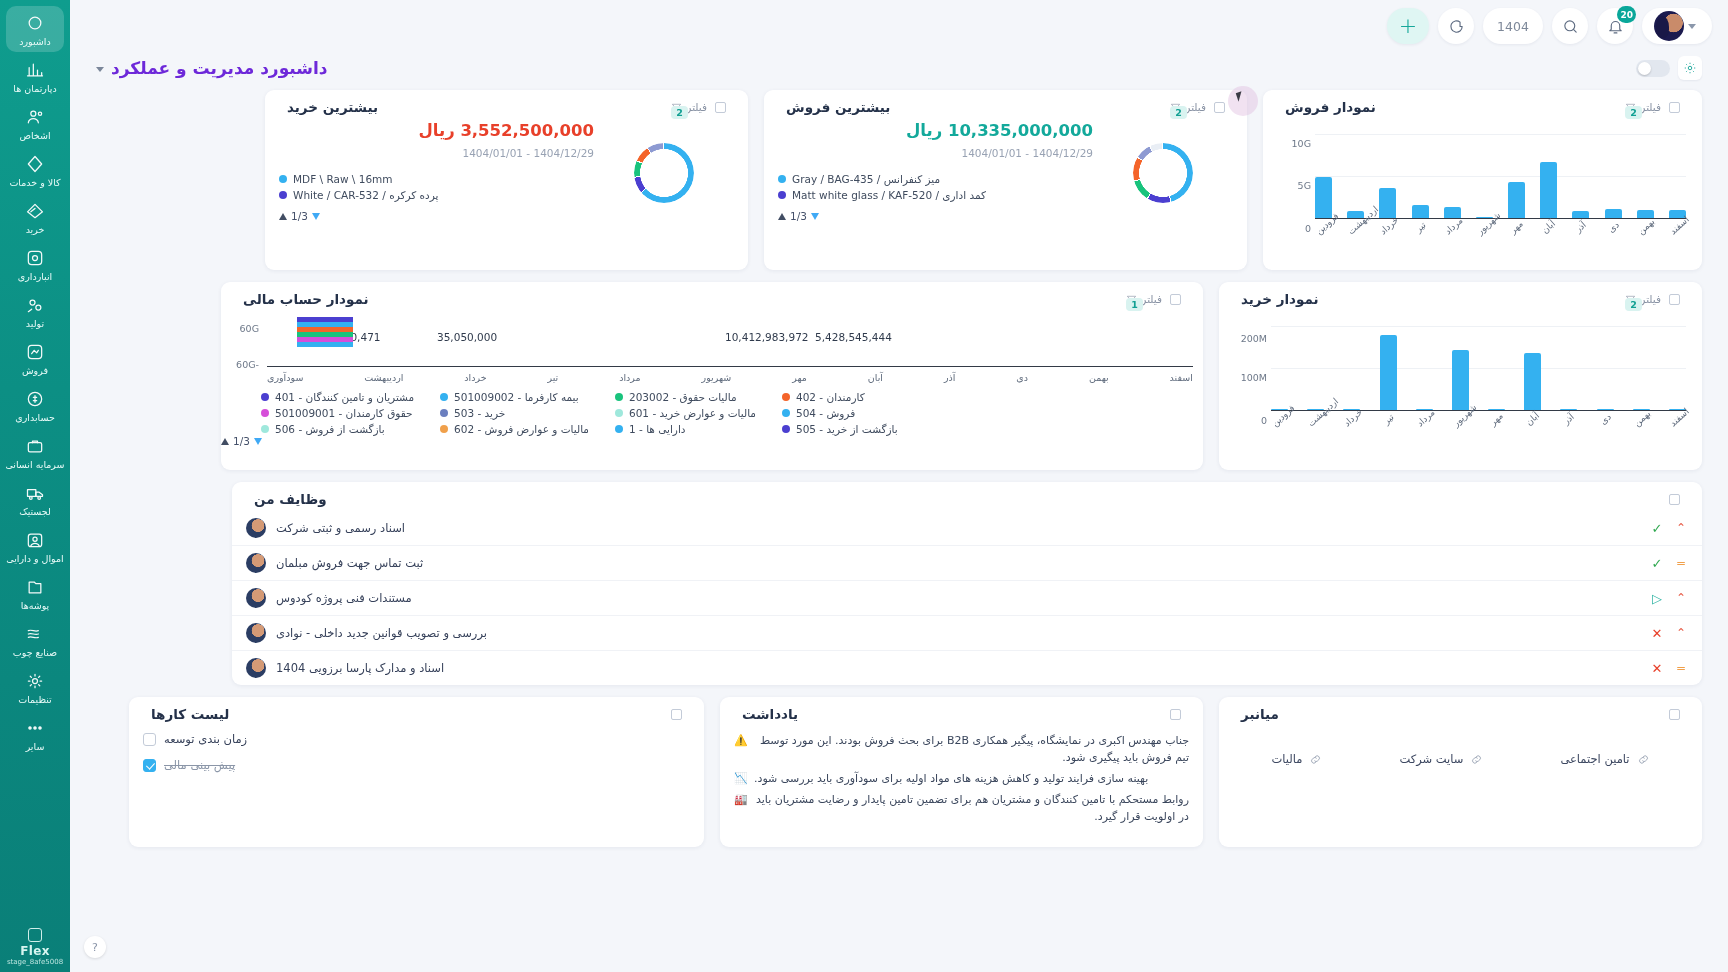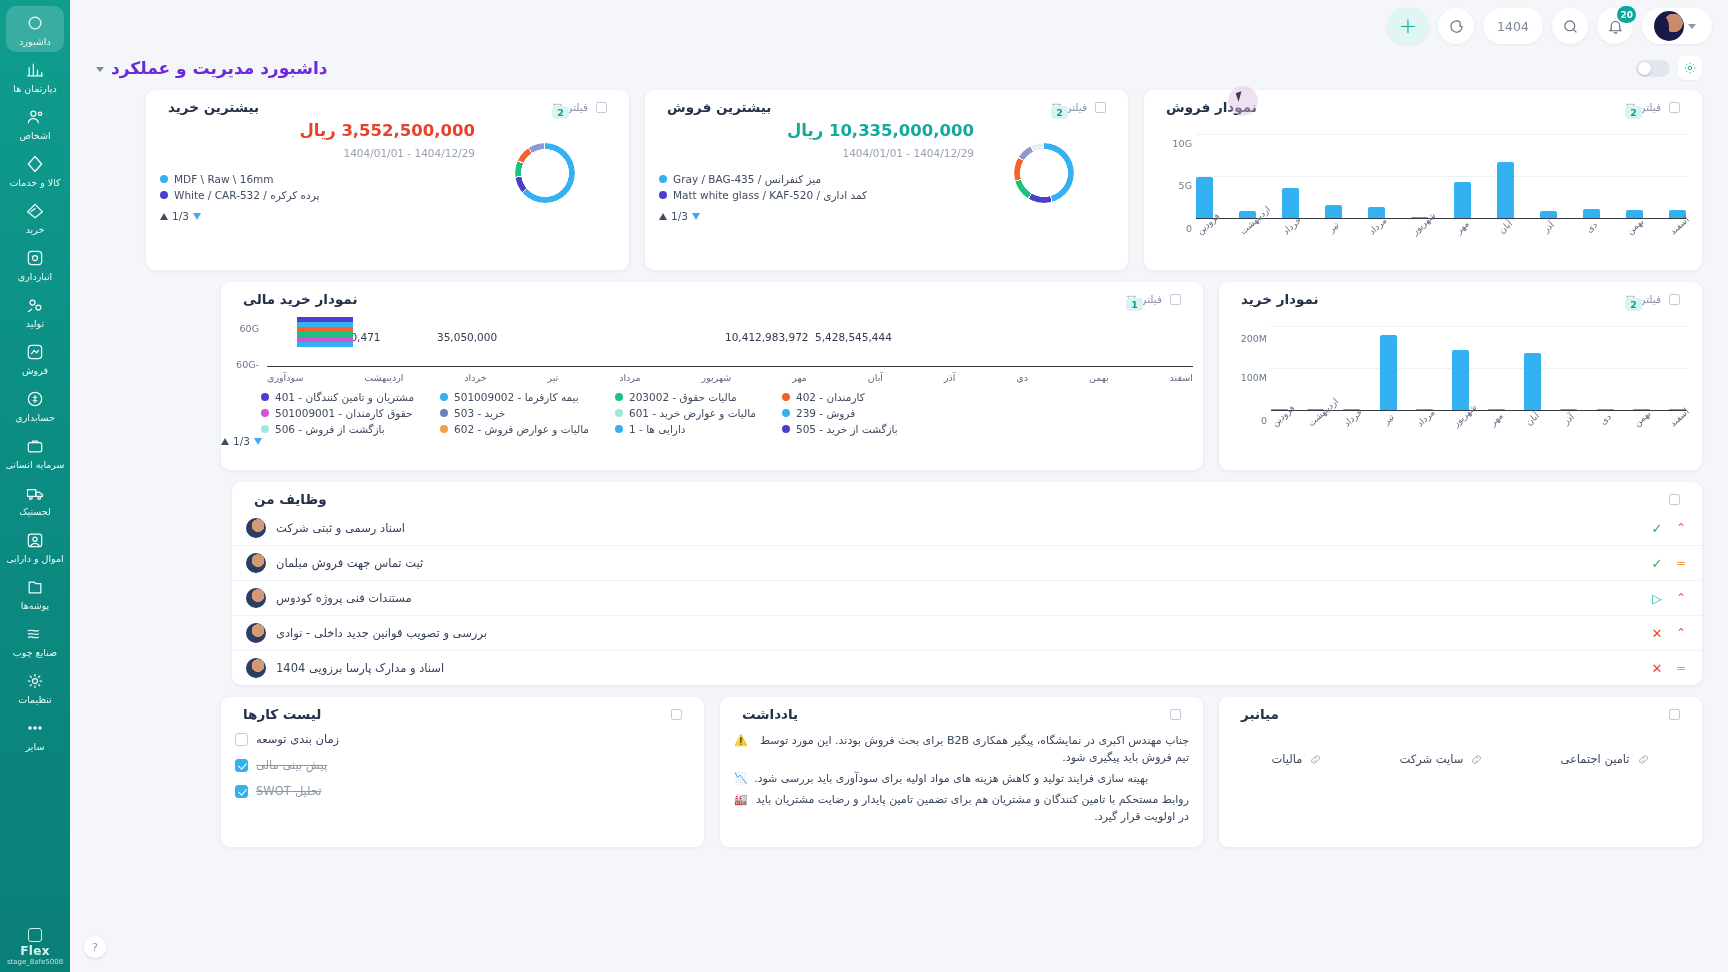--- a/index.html
+++ b/index.html
@@ -330,21 +330,21 @@
     <div id="pagetitle">
       <span>داشبورد مدیریت و عملکرد</span>
       <span class="dn"></span>
     </div>
   </div>
 
   <div id="grid">
 
     <div class="row">
 
-      <div class="card" style="width:558px;height:180px">
+      <div class="card" style="width:439px;height:180px">
         <div class="card-head">
           <div class="card-title">نمودار فروش</div>
           <div class="filter">
             <svg viewBox="0 0 24 24">
                 <path d="M3 5h18l-7 8v6l-4 2v-8z"></path>
               </svg>
             <span class="ftxt">فیلتر</span>
             <span class="fnum">2</span>
           </div>
           <div class="chk"></div>
@@ -517,21 +517,21 @@
               <span>آذر</span>
               <span>دی</span>
               <span>بهمن</span>
               <span>اسفند</span>
             </div>
           </div>
       </div>
 
       <div class="card" style="width:982px;height:188px">
         <div class="card-head">
-          <div class="card-title">نمودار خرید مالی</div>
+          <div class="card-title">نمودار حساب مالی</div>
           <div class="filter">
             <svg viewBox="0 0 24 24">
                 <path d="M3 5h18l-7 8v6l-4 2v-8z"></path>
               </svg>
             <span class="ftxt">فیلتر</span>
             <span class="fnum">1</span>
           </div>
           <div class="chk"></div>
         </div>
         <div id="fin-chart">
@@ -610,21 +610,21 @@
                   <span>دارایی ها - 1</span>
                 </div>
               </div>
               <div class="fcol">
                 <div class="fitem">
                   <span class="dot" style="background:#f4642a"></span>
                   <span>کارمندان - 402</span>
                 </div>
                 <div class="fitem">
                   <span class="dot" style="background:#34b1f0"></span>
-                  <span>فروش - 239</span>
+                  <span>فروش - 504</span>
                 </div>
                 <div class="fitem">
                   <span class="dot" style="background:#4b3fd0"></span>
                   <span>بازگشت از خرید - 505</span>
                 </div>
               </div>
             </div>
             <div class="pager" style="padding:0 0 0 0;margin:-6px 0 0 0;justify-content:flex-start;padding-right:830px">
               <span class="tri-up"></span>
               <span>1/3</span>
@@ -726,38 +726,34 @@
               <span class="em">📉</span>
               <span>بهینه سازی فرایند تولید و کاهش هزینه های مواد اولیه برای سودآوری باید بررسی شود.</span>
             </div>
             <div class="noteline">
               <span class="em">🏭</span>
               <span>روابط مستحکم با تامین کنندگان و مشتریان هم برای تضمین  تامین پایدار و رضایت مشتریان باید در اولویت قرار گیرد.</span>
             </div>
           </div>
       </div>
 
-      <div class="card" style="width:483px;height:150px">
+      <div class="card" style="width:575px;height:150px">
         <div class="card-head">
           <div class="card-title">لیست کارها</div>
           <div class="chk"></div>
         </div>
         <div id="todo-list">
             <div class="todoitem">
               <span class="cb"></span>
               <span class="t">زمان بندی توسعه</span>
             </div>
             <div class="todoitem">
               <span class="cb on"></span>
               <span class="t done">پیش بینی مالی</span>
             </div>
-            <div class="todoitem">
-              <span class="cb on"></span>
-              <span class="t done">تحلیل-SWOT</span>
-            </div>
           </div>
       </div>
     </div>
   </div>
 
   <div id="helpbtn">?</div>
   <div id="cursor"></div>
 </div>
 
 </body></html>

